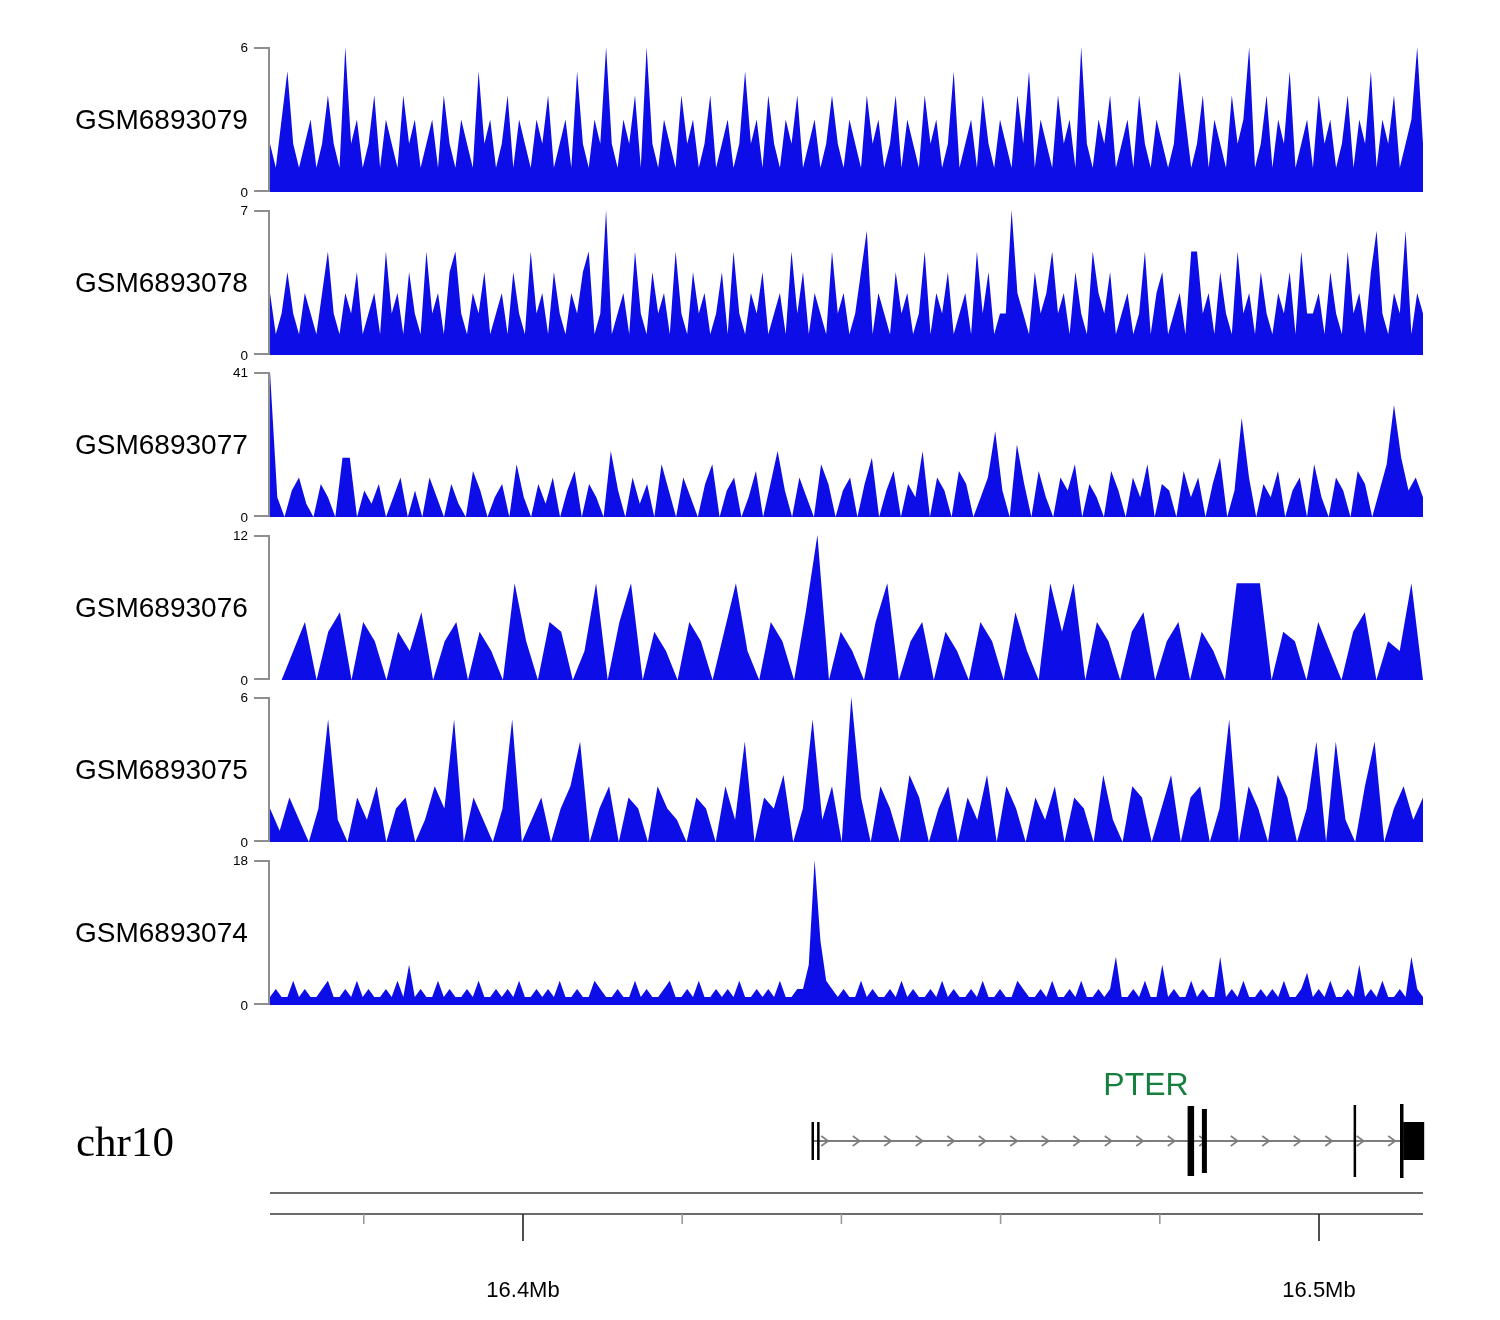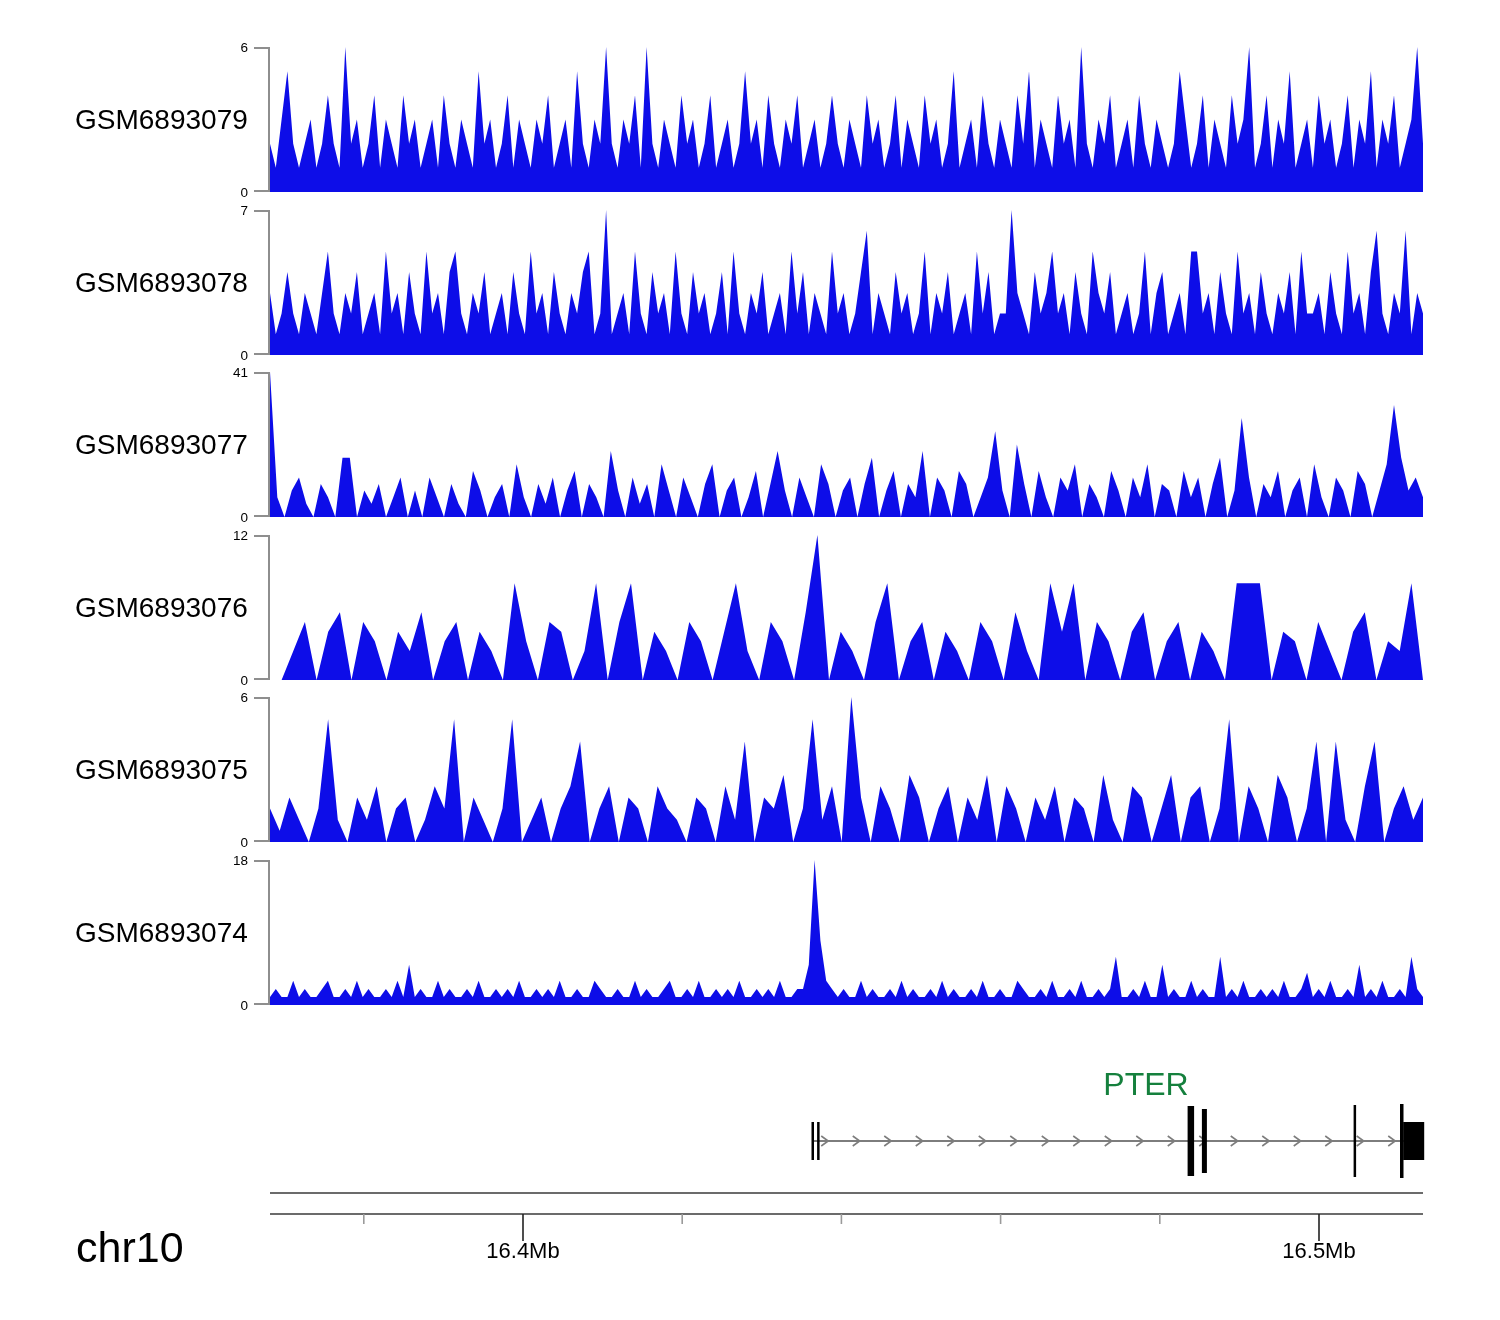--- a/index.html
+++ b/index.html
@@ -11,23 +11,23 @@
   .yaxis-line{position:absolute;left:268px;top:0;bottom:0;width:2px;background:#8e8e8e;}
   .yaxis-tick-top{position:absolute;left:254px;top:0;width:16px;height:2px;background:#8e8e8e;}
   .yaxis-tick-bottom{position:absolute;left:254px;bottom:0;width:16px;height:2px;background:#8e8e8e;}
   .yaxis-max{position:absolute;left:200px;width:48px;top:0;transform:translateY(-50%);
              text-align:right;font-size:13.5px;line-height:15px;}
   .yaxis-zero{position:absolute;left:200px;width:48px;bottom:0;transform:translateY(50%);
               text-align:right;font-size:13.5px;line-height:15px;}
   .track-svg{position:absolute;left:270px;top:0;width:1153px;height:145px;display:block;}
   .gene-label{position:absolute;left:1118px;top:1066px;transform:translateX(-50%);
               font-size:32px;color:#15803d;margin-left:28px;}
-  .chrom-label{position:absolute;left:76px;top:1223px;font-size:43px;color:#000;}
+  .chrom-label{position:absolute;left:76px;top:1117px;font-size:43px;color:#000;font-family:Liberation Serif, serif;}
   .anno-svg{position:absolute;left:0;top:1050px;width:1500px;height:270px;display:block;}
-  .mb-label{position:absolute;transform:translateX(-50%);top:1238px;font-size:22px;color:#000;}
+  .mb-label{position:absolute;transform:translateX(-50%);top:1277px;font-size:22px;color:#000;}
   .mb-label-1{left:523px;}
   .mb-label-2{left:1319px;}
 </style>
 </head>
 <body>
 
 <div class="page">
 
   <div class="track-row" style="top:47px">
     <span class="track-label">GSM6893079</span>

